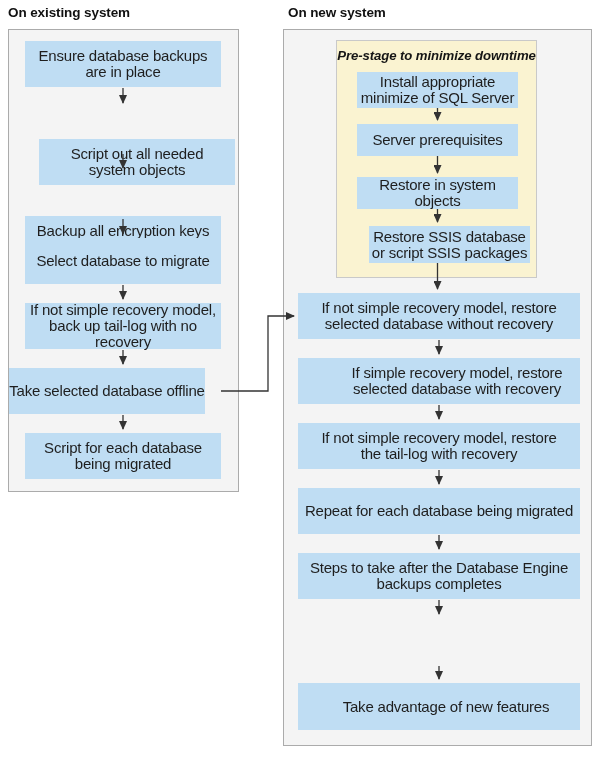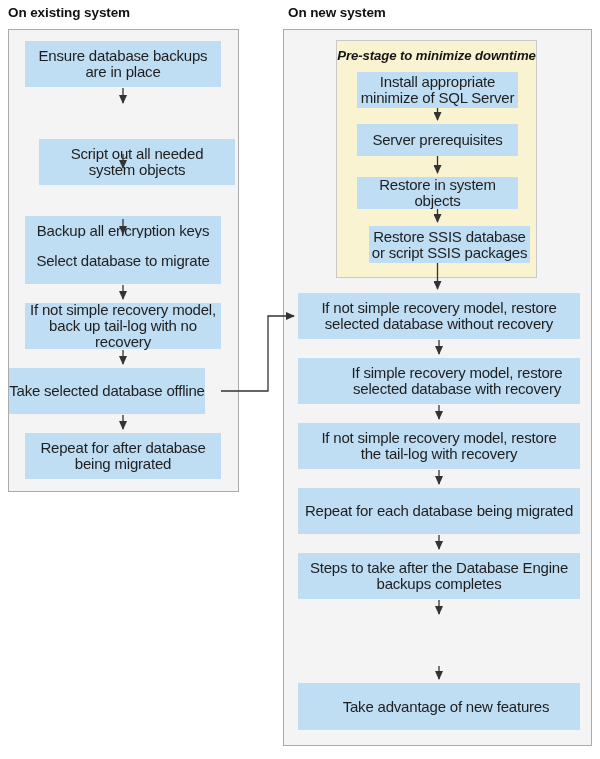--- a/index.html
+++ b/index.html
@@ -81,21 +81,21 @@
   <div class="box" style="left:25px; top:41px;  width:196px; height:46px;">Ensure database backups
 are in place</div>
   <div class="box" style="left:39px; top:107px; width:196px; height:46px;margin-top:32px;">Script out all needed
 system objects</div>
   <div class="box" style="left:25px; top:172px; width:196px; height:46px;margin-top:44px;">Backup all encryption keys
 (including SSRS database)</div>
   <div class="box" style="left:25px; top:303px; width:196px; height:46px;">If not simple recovery model,
 back up tail-log with no recovery</div>
   <div class="box" style="left:25px; top:238px; width:196px; height:46px;">Select database to migrate</div>
   <div class="box" style="left:9px; top:368px; width:196px; height:46px;">Take selected database offline</div>
-  <div class="box" style="left:25px; top:433px; width:196px; height:46px;">Repeat for after database
+  <div class="box" style="left:25px; top:433px; width:196px; height:46px;">Script for each database
 being migrated</div>
 
   <div class="panel" style="left:283px; top:29px; width:309px; height:717px;"></div>
 
   <div class="prestage" style="left:336px; top:40px; width:201px; height:238px;">
     <div class="prestage-title">Pre-stage to minimize downtime</div>
   </div>
 
   <div class="box" style="left:357px; top:72px;  width:161px; height:36px;">Install appropriate
 minimize of SQL Server</div>

